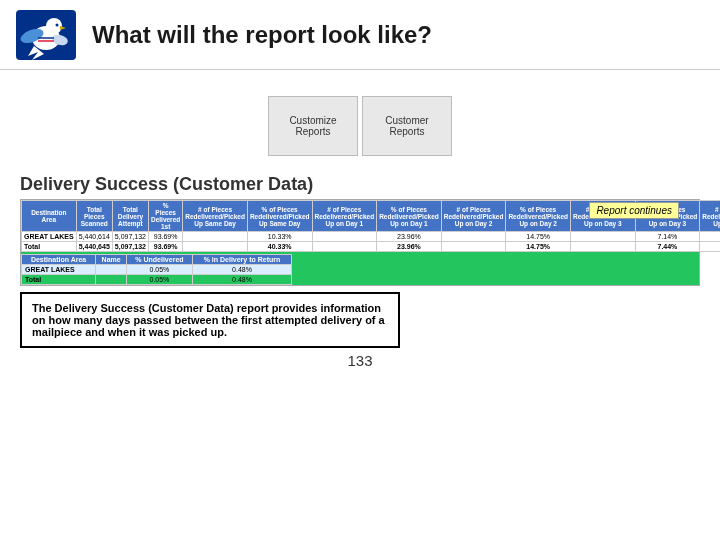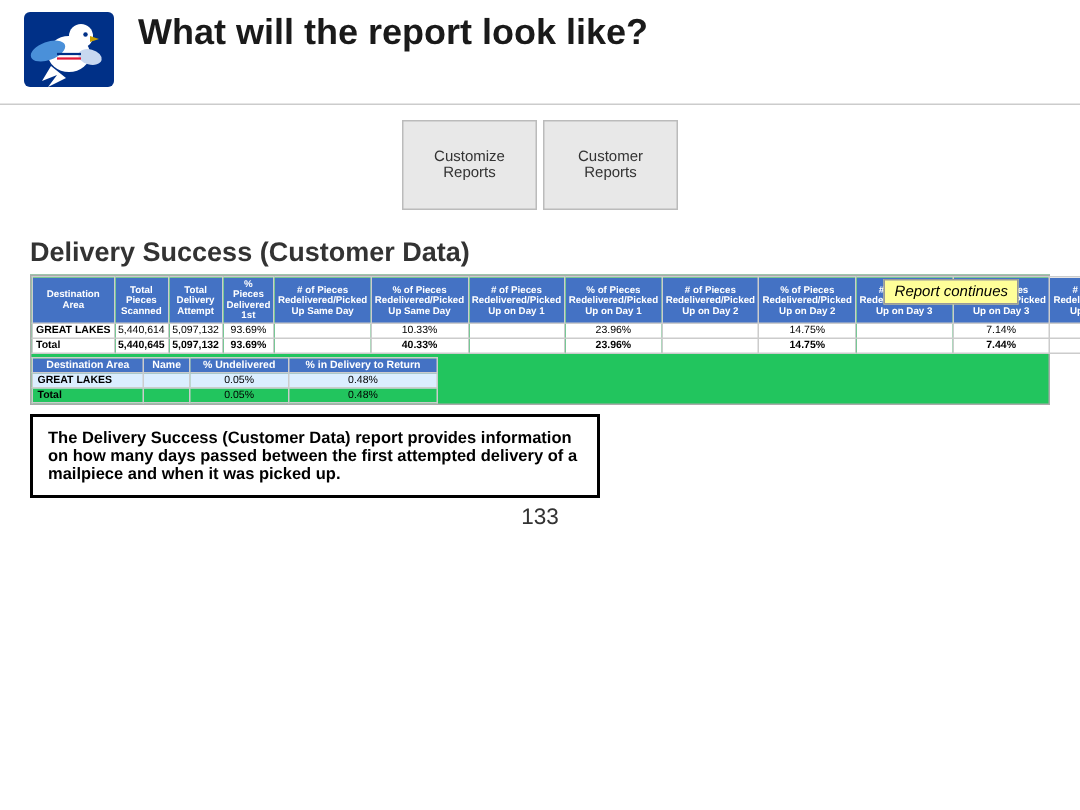--- a/index.html
+++ b/index.html
@@ -7,20 +7,21 @@
       width: 720px;
       height: 540px;
       background: #fff;
       font-family: Arial, sans-serif;
       overflow: hidden;
     }
 
     
     .header {
       display: flex;
+      align-items: center;
       background: #fff;
       padding: 8px 16px;
       border-bottom: 1px solid #ccc;
       height: 70px;
     }
     .logo-box {
       width: 60px;
       height: 50px;
       margin-right: 16px;
       flex-shrink: 0;
@@ -51,20 +52,21 @@
       justify-content: center;
       width: 90px;
       height: 60px;
       background: #e8e8e8;
       border: 1px solid #bbb;
       font-size: 10px;
       text-align: center;
       color: #333;
       padding: 4px;
       cursor: pointer;
+      margin-top: 16px;
     }
     .nav-step.active {
       background: #c0c0c0;
       font-weight: bold;
     }
 
     
     .main-content {
       padding: 8px 20px;
     }

